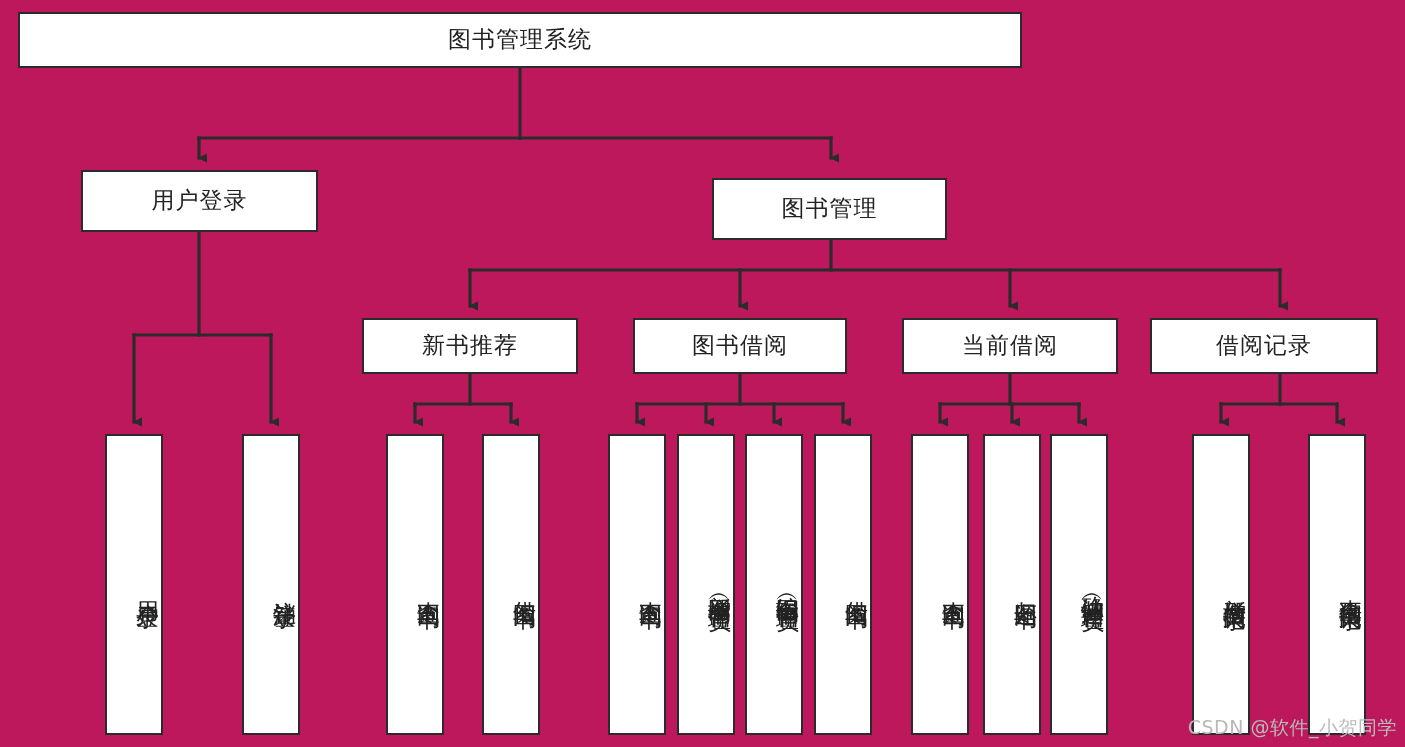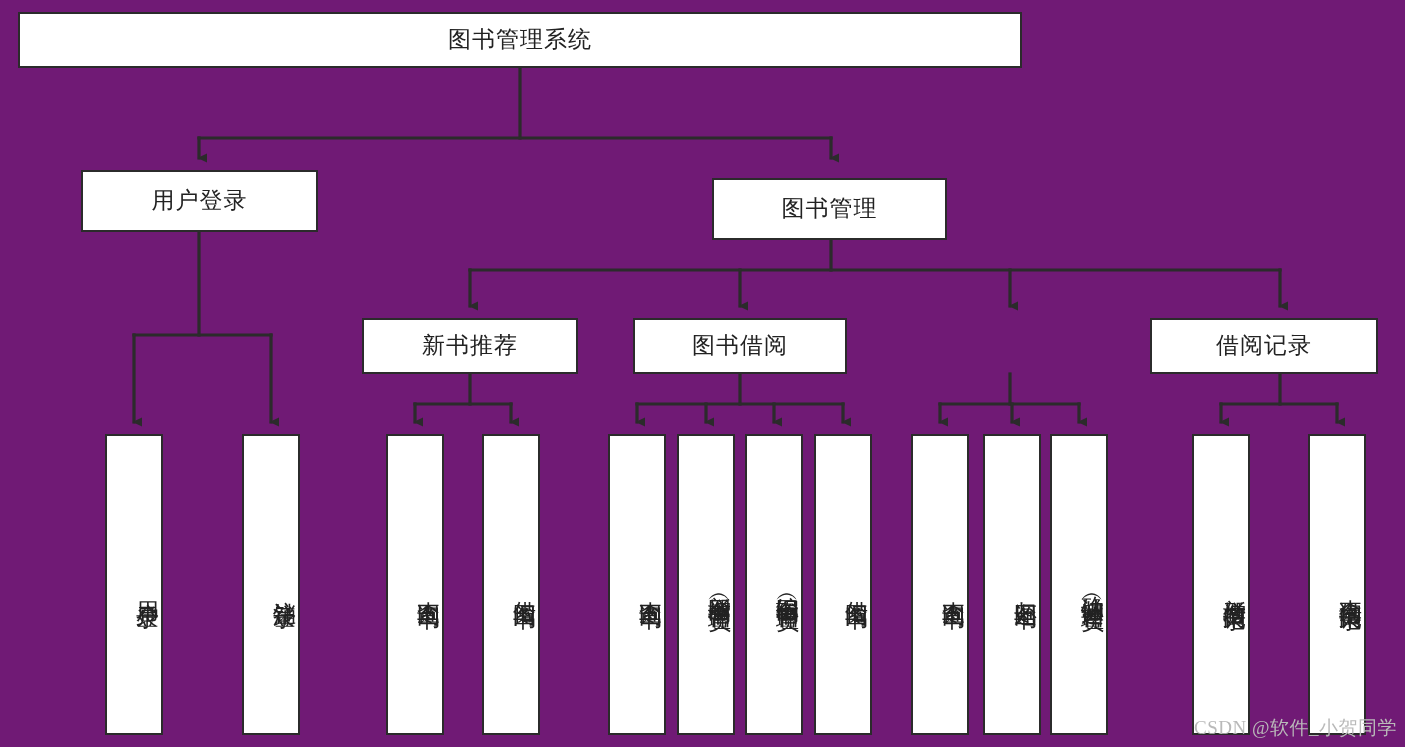--- a/index.html
+++ b/index.html
@@ -7,23 +7,22 @@
     padding: 0;
     background: #ffffff;
   }
   body {
     font-family: "DejaVu Sans", "Liberation Sans", sans-serif;
   }
   #canvas {
     position: relative;
     width: 1405px;
     height: 747px;
-    background: #701a75;
+    background: #be185d;
     overflow: hidden;
-    font-family: Liberation Serif, serif;
   }
   svg.connectors {
     position: absolute;
     left: 0;
     top: 0;
     width: 1405px;
     height: 747px;
     pointer-events: none;
   }
   .node {
@@ -134,20 +133,23 @@
   <div class="node horiz" style="left:712px; top:170px; width:235px; height:62px;margin-top:8px;">
     <span class="node-label">图书管理</span>
   </div>
 
   <div class="node horiz" style="left:362px; top:318px; width:216px; height:56px;">
     <span class="node-label">新书推荐</span>
   </div>
   <div class="node horiz" style="left:633px; top:318px; width:214px; height:56px;">
     <span class="node-label">图书借阅</span>
   </div>
+  <div class="node horiz" style="left:902px; top:318px; width:216px; height:56px;">
+    <span class="node-label">当前借阅</span>
+  </div>
   <div class="node horiz" style="left:1150px; top:318px; width:228px; height:56px;">
     <span class="node-label">借阅记录</span>
   </div>
 
   <div class="node vert" style="left:105px; top:434px; width:58px; height:301px;">
     <span class="node-label">用户登录</span>
   </div>
   <div class="node vert" style="left:242px; top:434px; width:58px; height:301px;">
     <span class="node-label">注销登录</span>
   </div>

